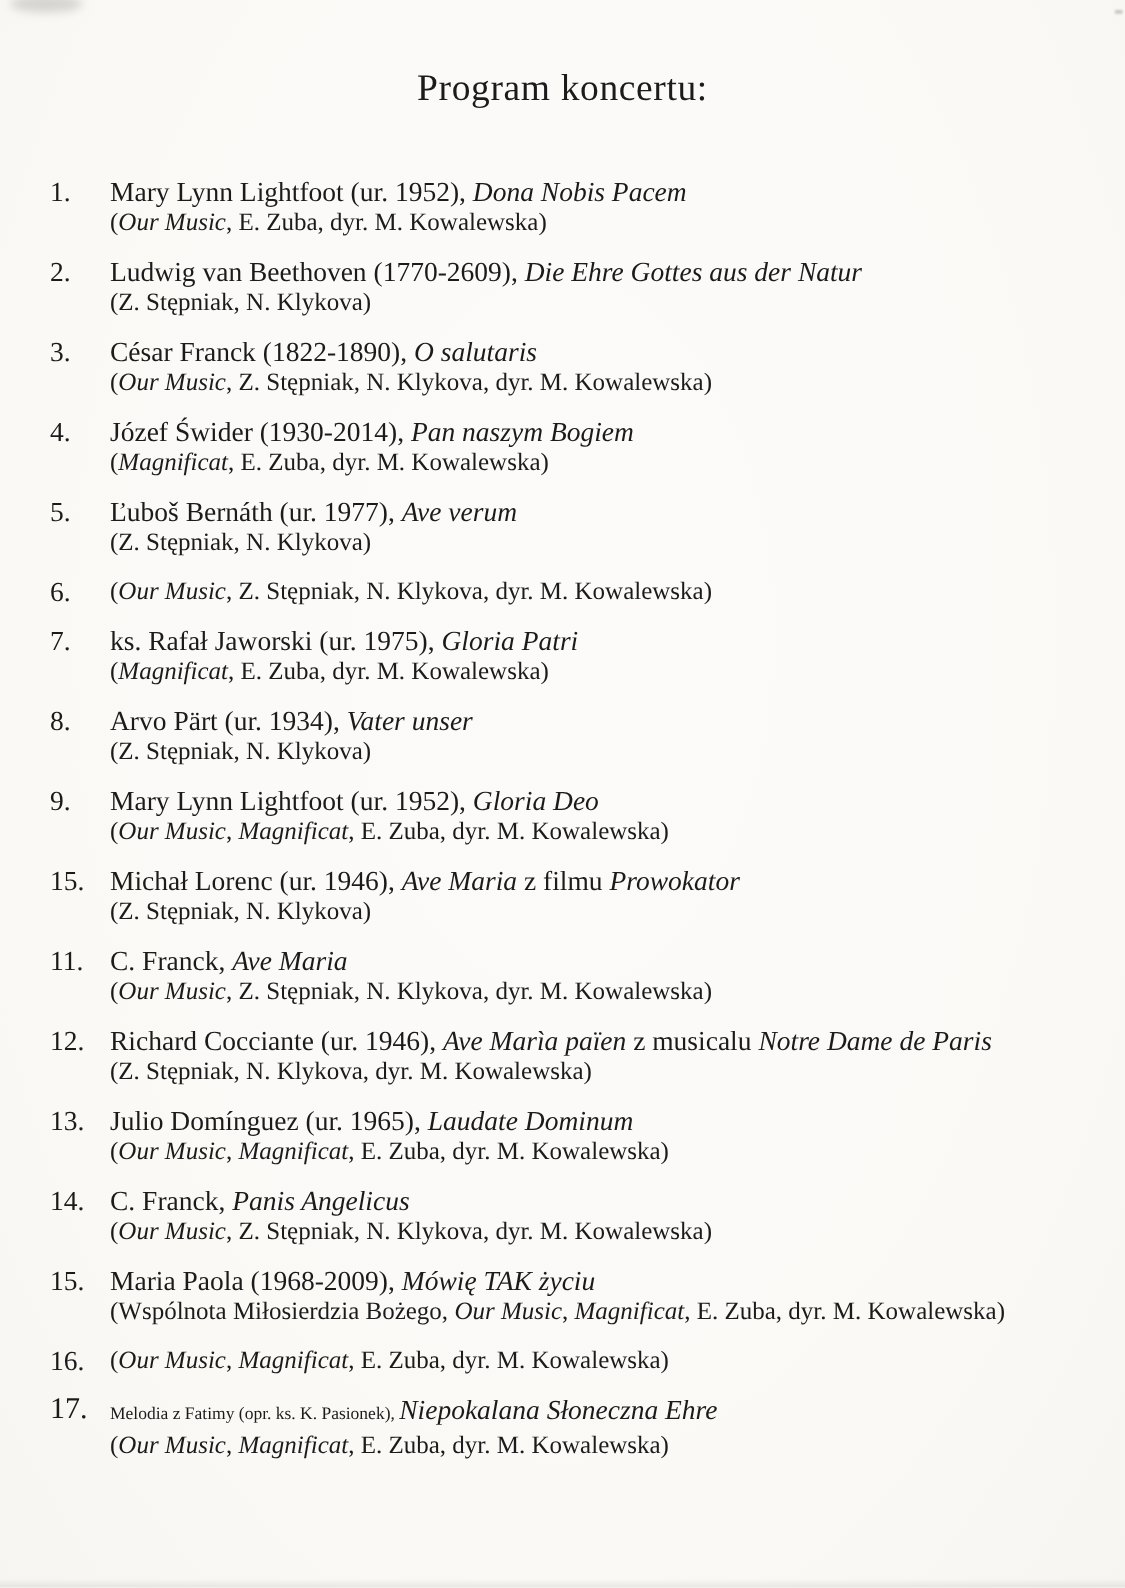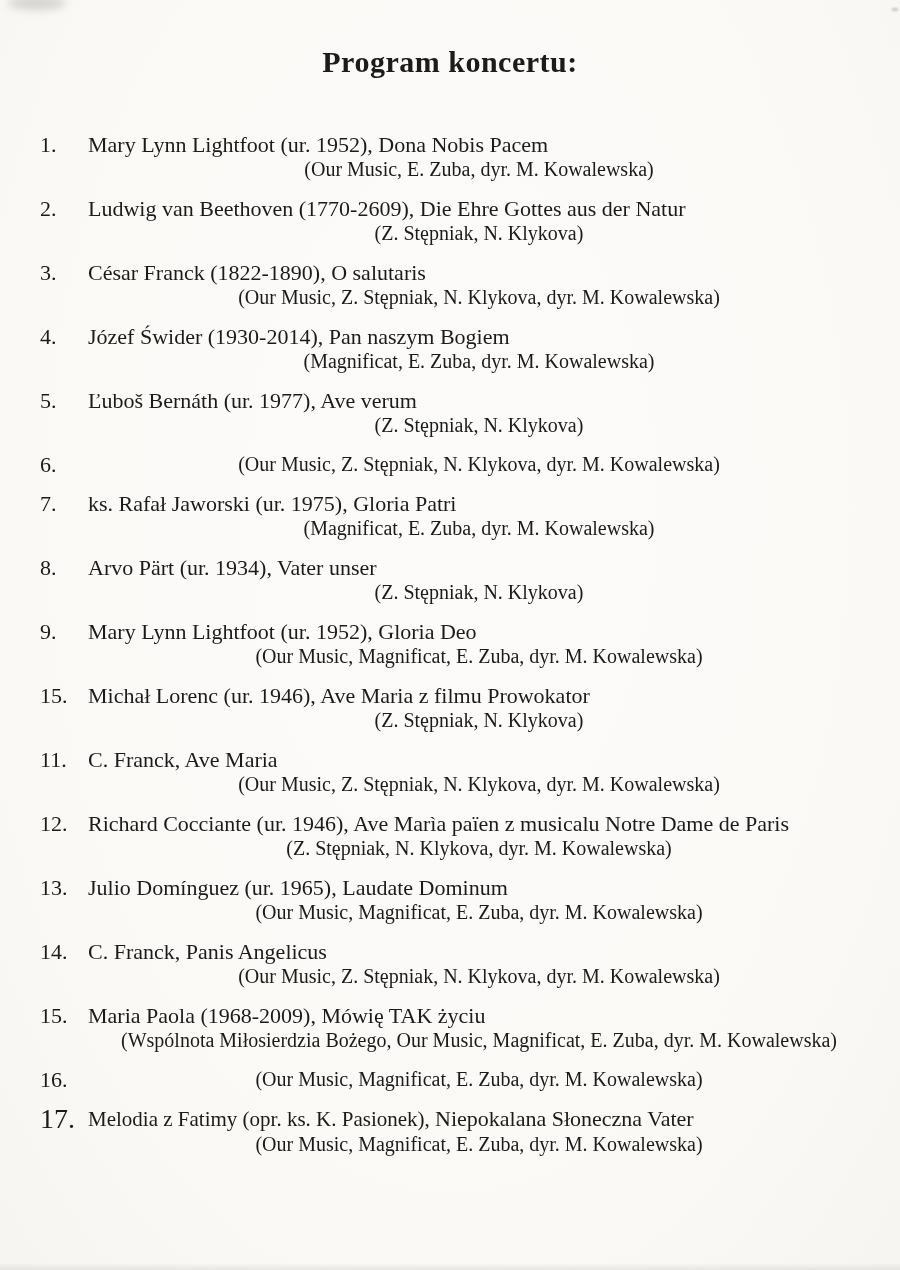--- a/index.html
+++ b/index.html
@@ -35,25 +35,25 @@
     filter: blur(1px);
     opacity: .5;
   }
   .scan-bottom-edge {
     position: absolute;
     left: 0; bottom: 0;
     width: 100%; height: 7px;
     background: linear-gradient(to bottom, rgba(0,0,0,0) 0%, rgba(120,118,115,.14) 100%);
   }
   .doc-title {
-    margin: 16px;
-    padding-top: 28px;
+    margin: 0;
+    padding-top: 53px;
     text-align: center;
     font-size: 30px;
-    font-weight: bold;
+    font-weight: normal;
     letter-spacing: .5px;
     line-height: 36px;
   }
   .entries {
     margin: 52px 30px 0 40px;
   }
   .entry {
     display: flex;
     align-items: flex-start;
     margin-bottom: 14px;
@@ -66,26 +66,25 @@
   .entry-content { flex: 1 1 auto; }
   .entry-line1 {
     font-size: 22px;
     line-height: 25px;
     white-space: nowrap;
   }
   .entry-line2 {
     font-size: 20px;
     line-height: 25px;
     white-space: nowrap;
-    text-align: center;
-  }
-  .seg-italic { }
+  }
+  .seg-italic { font-style: italic; }
   
-  .entry.compact .entry-number { font-size: 28px; }
-  .entry.compact .entry-line1 .seg-roman { font-size: 21px; }
+  .entry.compact .entry-number { font-size: 24px; }
+  .entry.compact .entry-line1 .seg-roman { font-size: 14px; }
 </style>
 </head>
 <body>
 
 <div class="page">
   <div class="scan-smudge-tl"></div>
   <div class="scan-mark-tr"></div>
   <h1 class="doc-title">Program koncertu:</h1>
   <div class="entries" id="entries">
       <div class="entry">
@@ -194,19 +193,19 @@
       </div>
       <div class="entry">
         <span class="entry-number">16.</span>
         <div class="entry-content">
           <div class="entry-line2"><span class="seg-roman">(</span><span class="seg-italic">Our Music</span><span class="seg-roman">, </span><span class="seg-italic">Magnificat</span><span class="seg-roman">, E. Zuba, dyr. M. Kowalewska)</span></div>
         </div>
       </div>
       <div class="entry compact">
         <span class="entry-number">17.</span>
         <div class="entry-content">
-          <div class="entry-line1"><span class="seg-roman">Melodia z Fatimy (opr. ks. K. Pasionek), </span><span class="seg-italic">Niepokalana Słoneczna Vater</span></div>
+          <div class="entry-line1"><span class="seg-roman">Melodia z Fatimy (opr. ks. K. Pasionek), </span><span class="seg-italic">Niepokalana Słoneczna Ehre</span></div>
           <div class="entry-line2"><span class="seg-roman">(</span><span class="seg-italic">Our Music</span><span class="seg-roman">, </span><span class="seg-italic">Magnificat</span><span class="seg-roman">, E. Zuba, dyr. M. Kowalewska)</span></div>
         </div>
       </div>
     </div>
   <div class="scan-bottom-edge"></div>
 </div>
 
 </body></html>

